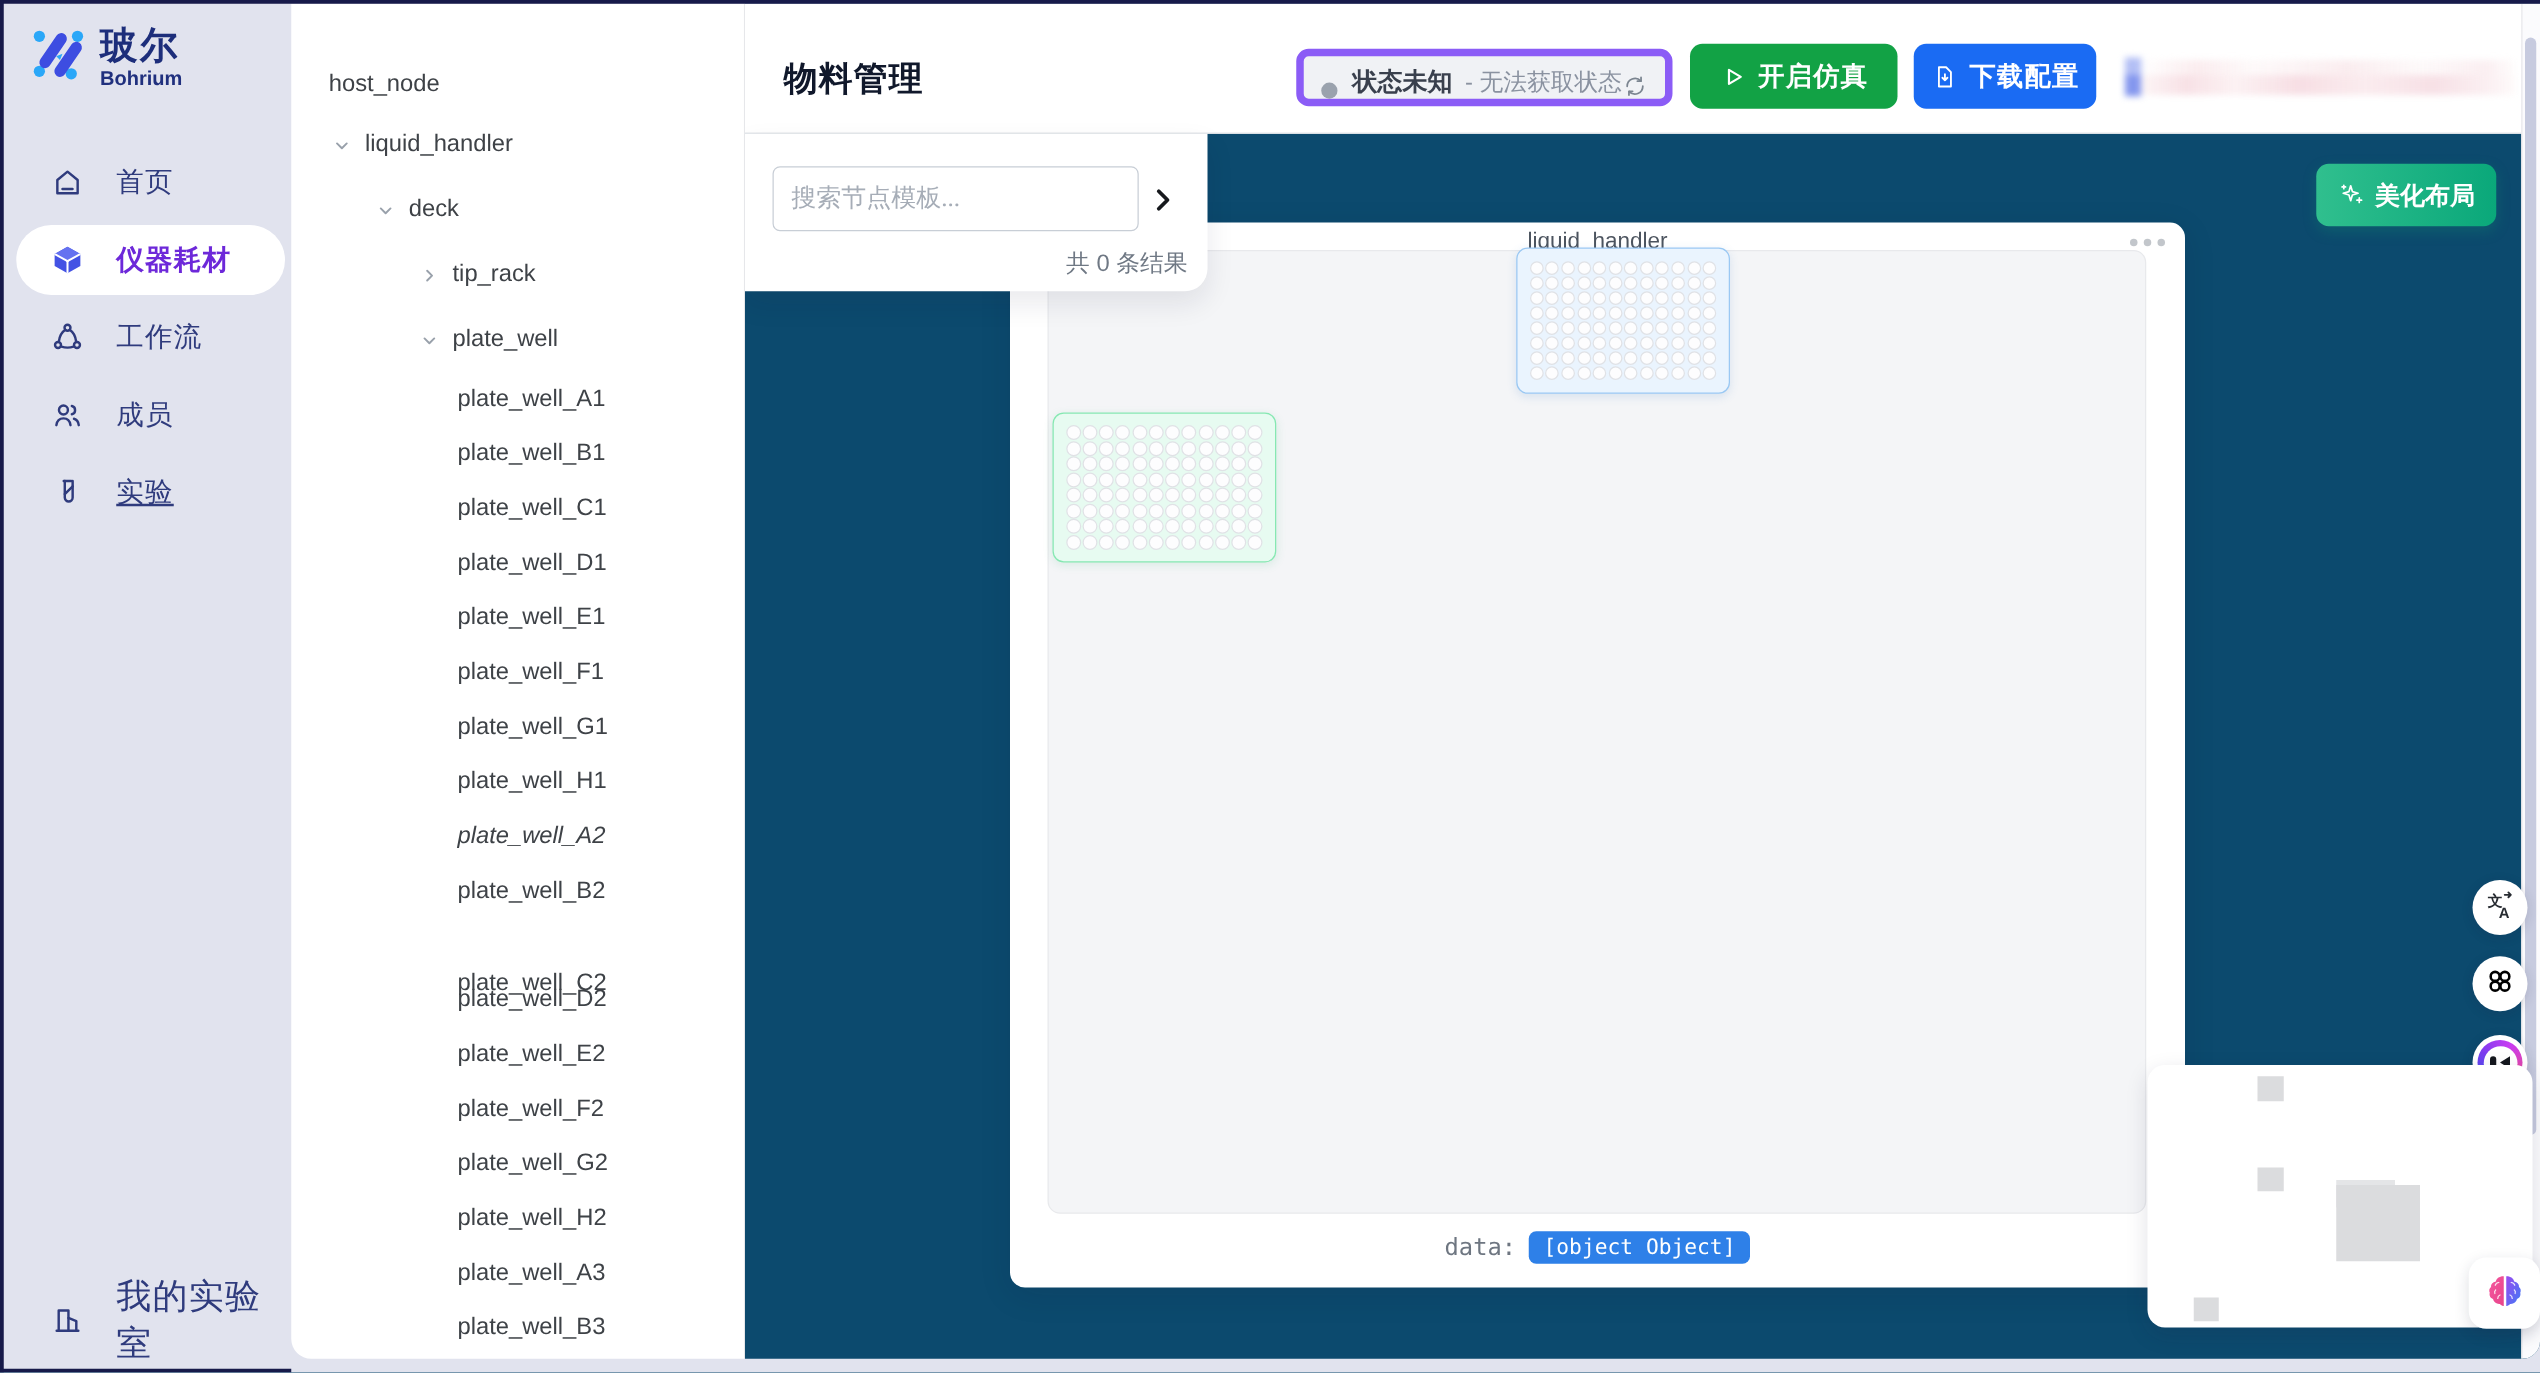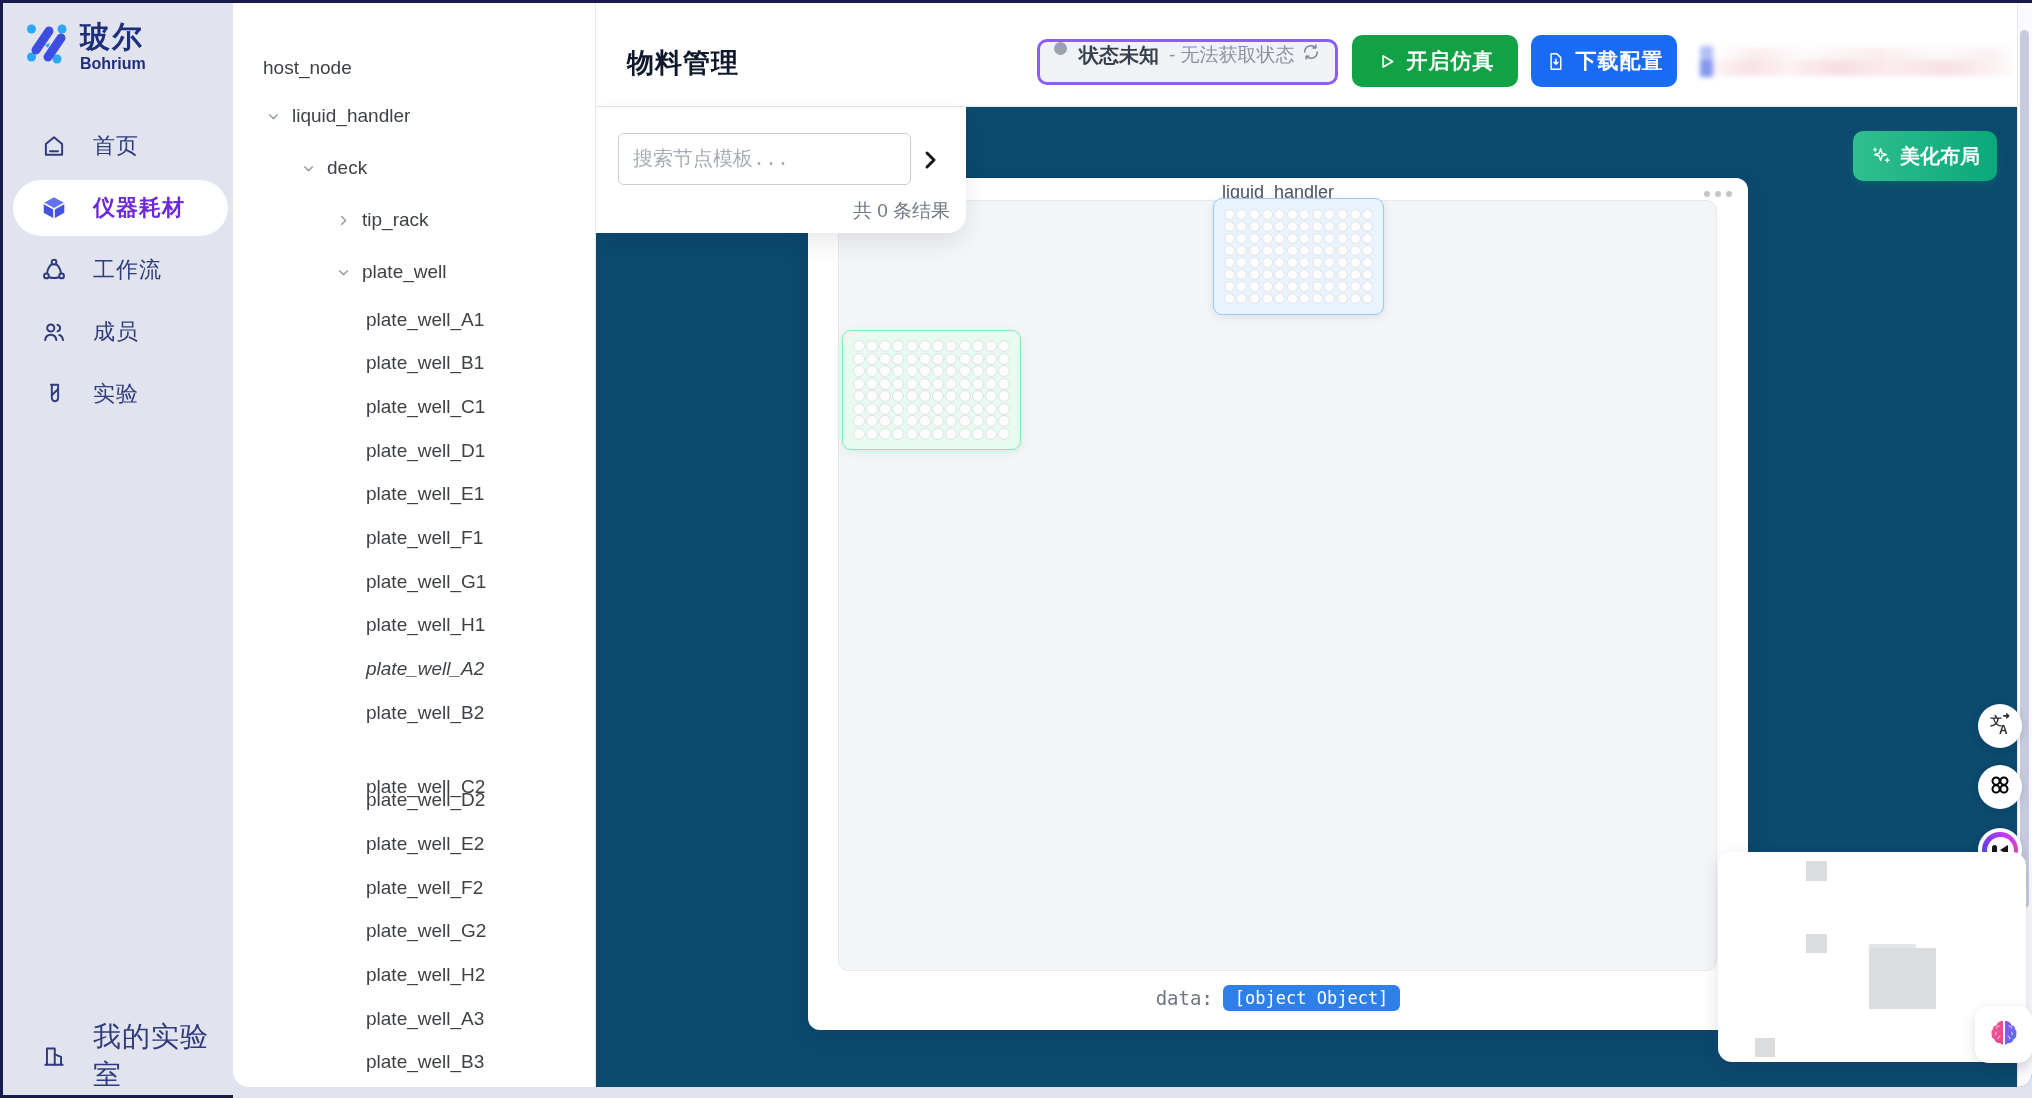--- a/index.html
+++ b/index.html
@@ -33,39 +33,39 @@
   .tree-row{position:absolute;left:0;width:100%;height:26px;font-size:19px;color:#3E4247;cursor:pointer}
   .tree-label{position:absolute;top:1px;white-space:nowrap}
   .tree-chev{position:absolute;top:4px;width:17px;height:17px;color:#99A1AB}
   .tree-chev svg{width:17px;height:17px}
 
   
   #main{position:absolute;left:596px;top:3px;width:1436px;height:1084px;background:#0c4a6e;border-radius:0 0 14px 0;overflow:hidden}
 
   #header{position:absolute;left:0;top:0;width:100%;height:104px;background:#fff;border-bottom:1px solid #E4E5E9;z-index:5}
   .page-title{position:absolute;left:31px;top:42px;font-size:27px;font-weight:700;color:#10182B;letter-spacing:1px}
-  .status-badge{position:absolute;left:441px;top:36px;width:301px;height:46px;background:#F0F2F5;border:3px solid #8b5cf6;border-radius:10px;display:flex;align-items:flex-start;padding:0 14px}
+  .status-badge{position:absolute;left:441px;top:36px;width:301px;height:46px;background:#F0F2F5;border:6px solid #8b5cf6;border-radius:10px;display:flex;align-items:flex-end;padding:0 14px}
   .status-dot{width:13px;height:13px;border-radius:50%;background:#9AA2AD;flex:0 0 auto}
   .status-label{margin-left:12px;font-size:20px;font-weight:600;color:#39404D}
   .status-detail{margin-left:10px;font-size:19px;color:#8A92A0}
   .status-refresh{margin-left:auto;width:20px;height:20px;color:#7B8590;cursor:pointer}
   .status-refresh svg{width:20px;height:20px}
   .hd-btn{position:absolute;top:32px;height:52px;border:none;border-radius:10px;display:flex;align-items:center;justify-content:center;gap:10px;color:#fff;font-size:21px;font-weight:600;font-family:inherit;cursor:pointer;letter-spacing:1px}
   #btn-simulate{left:756px;width:166px;background:#12A245}
   #btn-download{left:935px;width:146px;background:#1A6BF3}
   .hd-btn .b-icon{width:21px;height:21px;display:inline-flex}
   .hd-btn .b-icon svg{width:21px;height:21px}
   .redact{position:absolute;left:1104px;top:43px;width:312px;height:31px;filter:blur(2.5px)}
   .redact-blue{position:absolute;left:0;top:0;width:13px;height:31px;background:linear-gradient(#B3BFF5 0 45%,#8497EE 45%)}
   .redact-pink-a{position:absolute;left:13px;top:2px;right:0;height:12px;background:linear-gradient(90deg,rgba(250,236,238,0),rgba(249,229,232,.7) 15%,rgba(252,242,243,.4) 30%,rgba(249,231,234,.75) 55%,rgba(252,244,245,.5) 75%,rgba(248,228,232,.6) 92%,rgba(252,246,246,.3))}
   .redact-pink-b{position:absolute;left:13px;top:14px;right:0;height:16px;background:linear-gradient(90deg,rgba(252,243,244,.8),rgba(247,222,227,.9) 12%,rgba(251,238,240,.8) 25%,rgba(246,219,225,.9) 42%,rgba(250,233,236,.85) 60%,rgba(246,221,227,.9) 78%,rgba(250,235,238,.8) 92%,rgba(253,247,247,.6))}
 
   
   #search-card{position:absolute;left:0;top:104px;width:370px;height:126px;background:#fff;border-radius:0 0 18px 0;box-shadow:0 10px 22px rgba(20,26,50,.09);z-index:6}
-  #search-input{position:absolute;left:22px;top:26px;width:293px;height:52px;border:1.2px solid #C8CED6;border-radius:6px;font-size:20px;padding:0 14px;color:#333;background:#fff;font-family:Liberation Mono, monospace;outline:none}
+  #search-input{position:absolute;left:22px;top:26px;width:293px;height:52px;border:1.2px solid #C8CED6;border-radius:6px;font-size:20px;padding:0 14px;color:#333;background:#fff;font-family:Liberation Serif, serif;outline:none}
   #search-input::placeholder{color:#A6ADB7}
   .search-arrow{position:absolute;left:322px;top:41px;width:24px;height:24px;color:#17191D;cursor:pointer}
   .search-arrow svg{width:24px;height:24px}
   .search-results{position:absolute;right:16px;top:91px;font-size:19px;color:#6F7884}
 
   
   #btn-beautify{position:absolute;left:1257px;top:128px;width:144px;height:50px;border:none;border-radius:10px;background:linear-gradient(90deg,#30BF8E,#0AA87A);color:#fff;font-size:20px;font-weight:600;display:flex;align-items:center;justify-content:center;gap:8px;font-family:inherit;cursor:pointer;box-shadow:0 4px 10px rgba(16,150,110,.25);z-index:7}
   #btn-beautify .b-icon{width:22px;height:22px;display:inline-flex}
   #btn-beautify .b-icon svg{width:22px;height:22px}
 
@@ -175,21 +175,21 @@
         <span class="nav-icon">
           <svg viewBox="0 0 24 24" fill="none" stroke="currentColor" stroke-linecap="round" stroke-linejoin="round" stroke-width="1.8">
             <circle cx="9" cy="8.3" r="3.3"></circle>
             <path d="M3.8 19.5c.4-3.1 2.5-5 5.2-5s4.8 1.9 5.2 5"></path>
             <path d="M15.2 5.4c1.5.3 2.4 1.5 2.4 3s-.9 2.7-2.4 3"></path>
             <path d="M16.8 14.8c2 .5 3.2 2.2 3.5 4.7"></path>
           </svg>
         </span>
         <span class="nav-label">成员</span>
       </div>
-      <div class="nav-item" style="top: 363px;">
+      <div class="nav-item" style="top: 363px; text-decoration: underline;">
         <span class="nav-icon">
           <svg viewBox="0 0 24 24" fill="none" stroke="currentColor" stroke-linecap="round" stroke-linejoin="round" stroke-width="1.8">
             <path d="M9.2 3.5h5.6"></path>
             <path d="M10 3.5v12.2a2.9 2.9 0 0 0 5.8 0V3.5"></path>
             <path d="M10 13.2l5.8-5.8"></path>
           </svg>
         </span>
         <span class="nav-label">实验</span>
       </div>
     </div>

